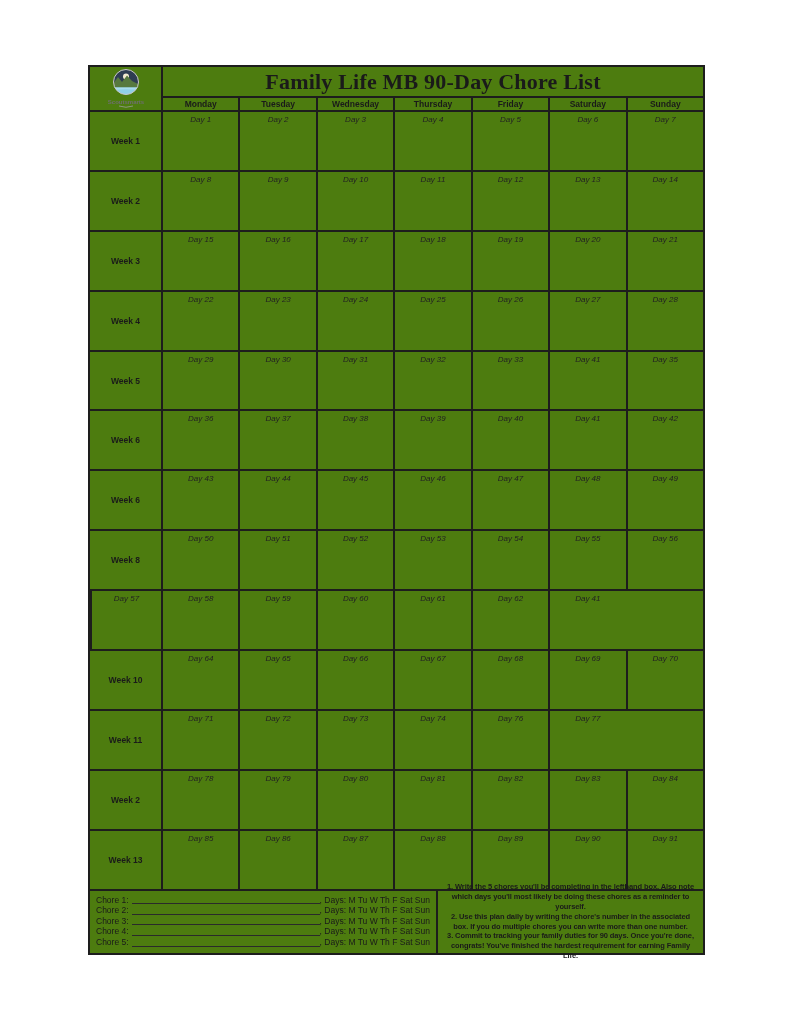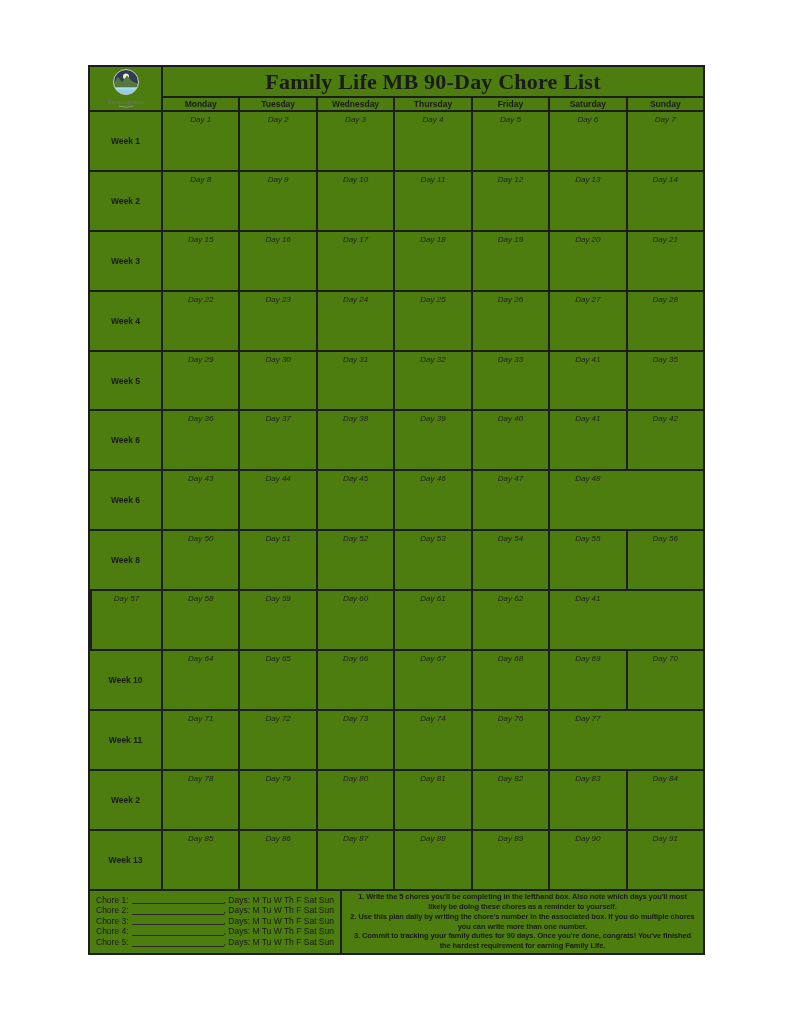--- a/index.html
+++ b/index.html
@@ -67,21 +67,21 @@
     font-size: 8px;
     color: #222;
   }
   
   .footer-row {
     display: flex;
     border-top: 2.5px solid #1d1d1d;
     height: 64px;
   }
   .chores-box {
-    width: 252px;
+    width: 348px;
     border-right: 2px solid #1d1d1d;
     padding: 4px 6px 5px 6px;
     display: flex; flex-direction: column; justify-content: space-between;
   }
   .chore-line {
     display: flex; align-items: flex-end;
     font-size: 8.5px;
     line-height: 10.5px;
     white-space: nowrap;
   }
@@ -297,20 +297,23 @@
         </div>
         <div class="day-cell">
           <div class="day-label">Day 46</div>
         </div>
         <div class="day-cell">
           <div class="day-label">Day 47</div>
         </div>
         <div class="day-cell">
           <div class="day-label">Day 48</div>
         </div>
+        <div class="day-cell">
+          <div class="day-label">Day 49</div>
+        </div>
       </div>
       <div class="week-row">
         <div class="week-label-cell">Week 8</div>
         <div class="day-cell">
           <div class="day-label">Day 50</div>
         </div>
         <div class="day-cell">
           <div class="day-label">Day 51</div>
         </div>
         <div class="day-cell">

